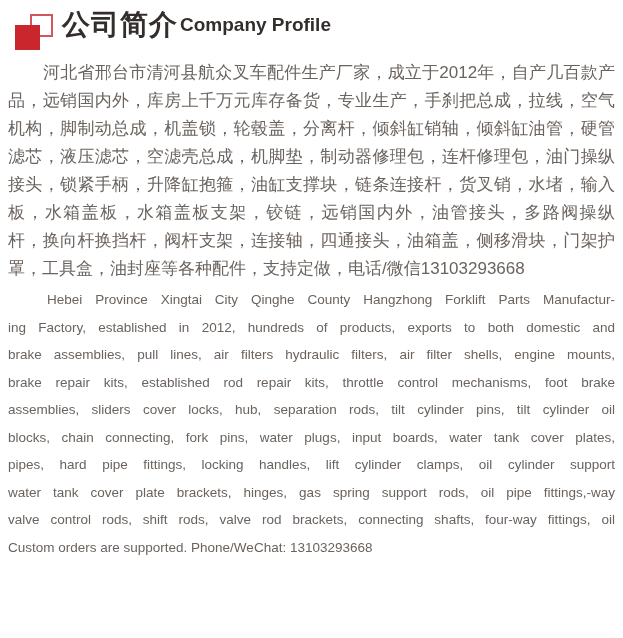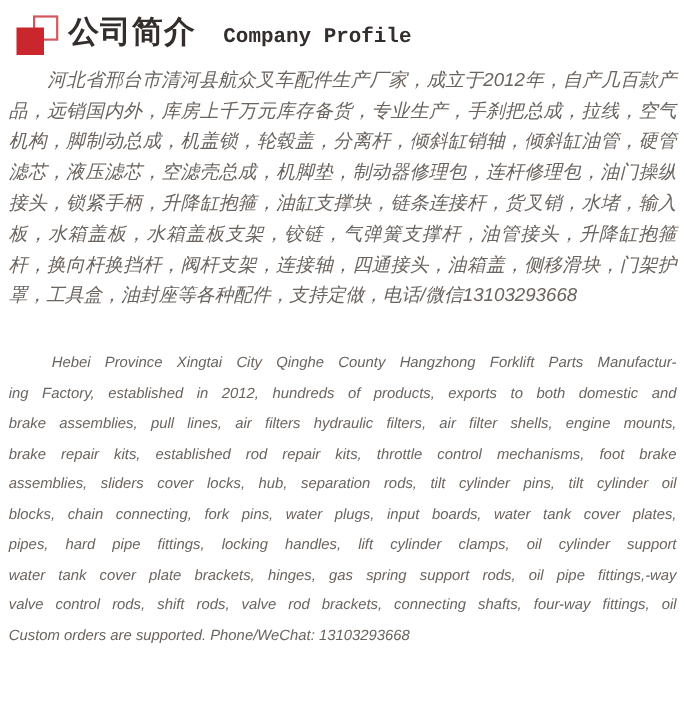--- a/index.html
+++ b/index.html
@@ -8,23 +8,21 @@
     width: 623px;
     height: 638px;
     background: #ffffff;
     font-family: "Liberation Sans", "DejaVu Sans", sans-serif;
     overflow: hidden;
     box-sizing: border-box;
   }
   
   .header {
     display: flex;
-    align-items: center;
     padding: 11px 0 0 15px;
-    font-family: Liberation Mono, monospace;
   }
   .icon-squares {
     position: relative;
     width: 40px;
     height: 41px;
     flex: 0 0 auto;
   }
   .sq-outline {
     position: absolute;
     left: 15px;
@@ -44,40 +42,39 @@
   }
   .title-zh {
     margin-left: 7px;
     font-size: 28px;
     font-weight: 700;
     color: #332e2b;
     letter-spacing: 1px;
     line-height: 1;
   }
   .title-en {
-    margin-left: 25px;
+    margin-left: 2px;
     font-size: 19px;
     font-weight: 700;
     color: #332e2b;
     line-height: 1;
     padding-top: 4px;
   }
   
   .para {
     margin: 0 8px;
     color: #6a635e;
-    font-style: italic;
   }
   .para-zh {
     margin-top: 7px;
     font-size: 17px;
     line-height: 28px;
   }
   .para-en {
-    margin-top: 33px;
+    margin-top: 3px;
     font-size: 13.5px;
     line-height: 27.5px;
   }
   .para .line {
     text-align: justify;
     text-align-last: justify;
     white-space: normal;
   }
   .para .line.last-line { text-align-last: left; }
   .para-zh .line.first-line { padding-left: 35px; }
@@ -96,21 +93,21 @@
     <span class="title-zh">公司简介</span>
     <span class="title-en">Company Profile</span>
   </div>
 
   <div class="para para-zh">
       <div class="line first-line">河北省邢台市清河县航众叉车配件生产厂家，成立于2012年，自产几百款产</div>
       <div class="line">品，远销国内外，库房上千万元库存备货，专业生产，手刹把总成，拉线，空气</div>
       <div class="line">机构，脚制动总成，机盖锁，轮毂盖，分离杆，倾斜缸销轴，倾斜缸油管，硬管</div>
       <div class="line">滤芯，液压滤芯，空滤壳总成，机脚垫，制动器修理包，连杆修理包，油门操纵</div>
       <div class="line">接头，锁紧手柄，升降缸抱箍，油缸支撑块，链条连接杆，货叉销，水堵，输入</div>
-      <div class="line">板，水箱盖板，水箱盖板支架，铰链，气弹簧支撑杆，油管接头，升降缸抱箍</div>
+      <div class="line">板，水箱盖板，水箱盖板支架，铰链，远销国内外，油管接头，多路阀操纵</div>
       <div class="line">杆，换向杆换挡杆，阀杆支架，连接轴，四通接头，油箱盖，侧移滑块，门架护</div>
       <div class="line last-line">罩，工具盒，油封座等各种配件，支持定做，电话/微信13103293668</div>
     </div>
 
   <div class="para para-en">
       <div class="line first-line">Hebei Province Xingtai City Qinghe County Hangzhong Forklift Parts Manufactur-</div>
       <div class="line">ing Factory, established in 2012, hundreds of products, exports to both domestic and</div>
       <div class="line">brake assemblies, pull lines, air filters hydraulic filters, air filter shells, engine mounts,</div>
       <div class="line">brake repair kits, established rod repair kits, throttle control mechanisms, foot brake</div>
       <div class="line">assemblies, sliders cover locks, hub, separation rods, tilt cylinder pins, tilt cylinder oil</div>

